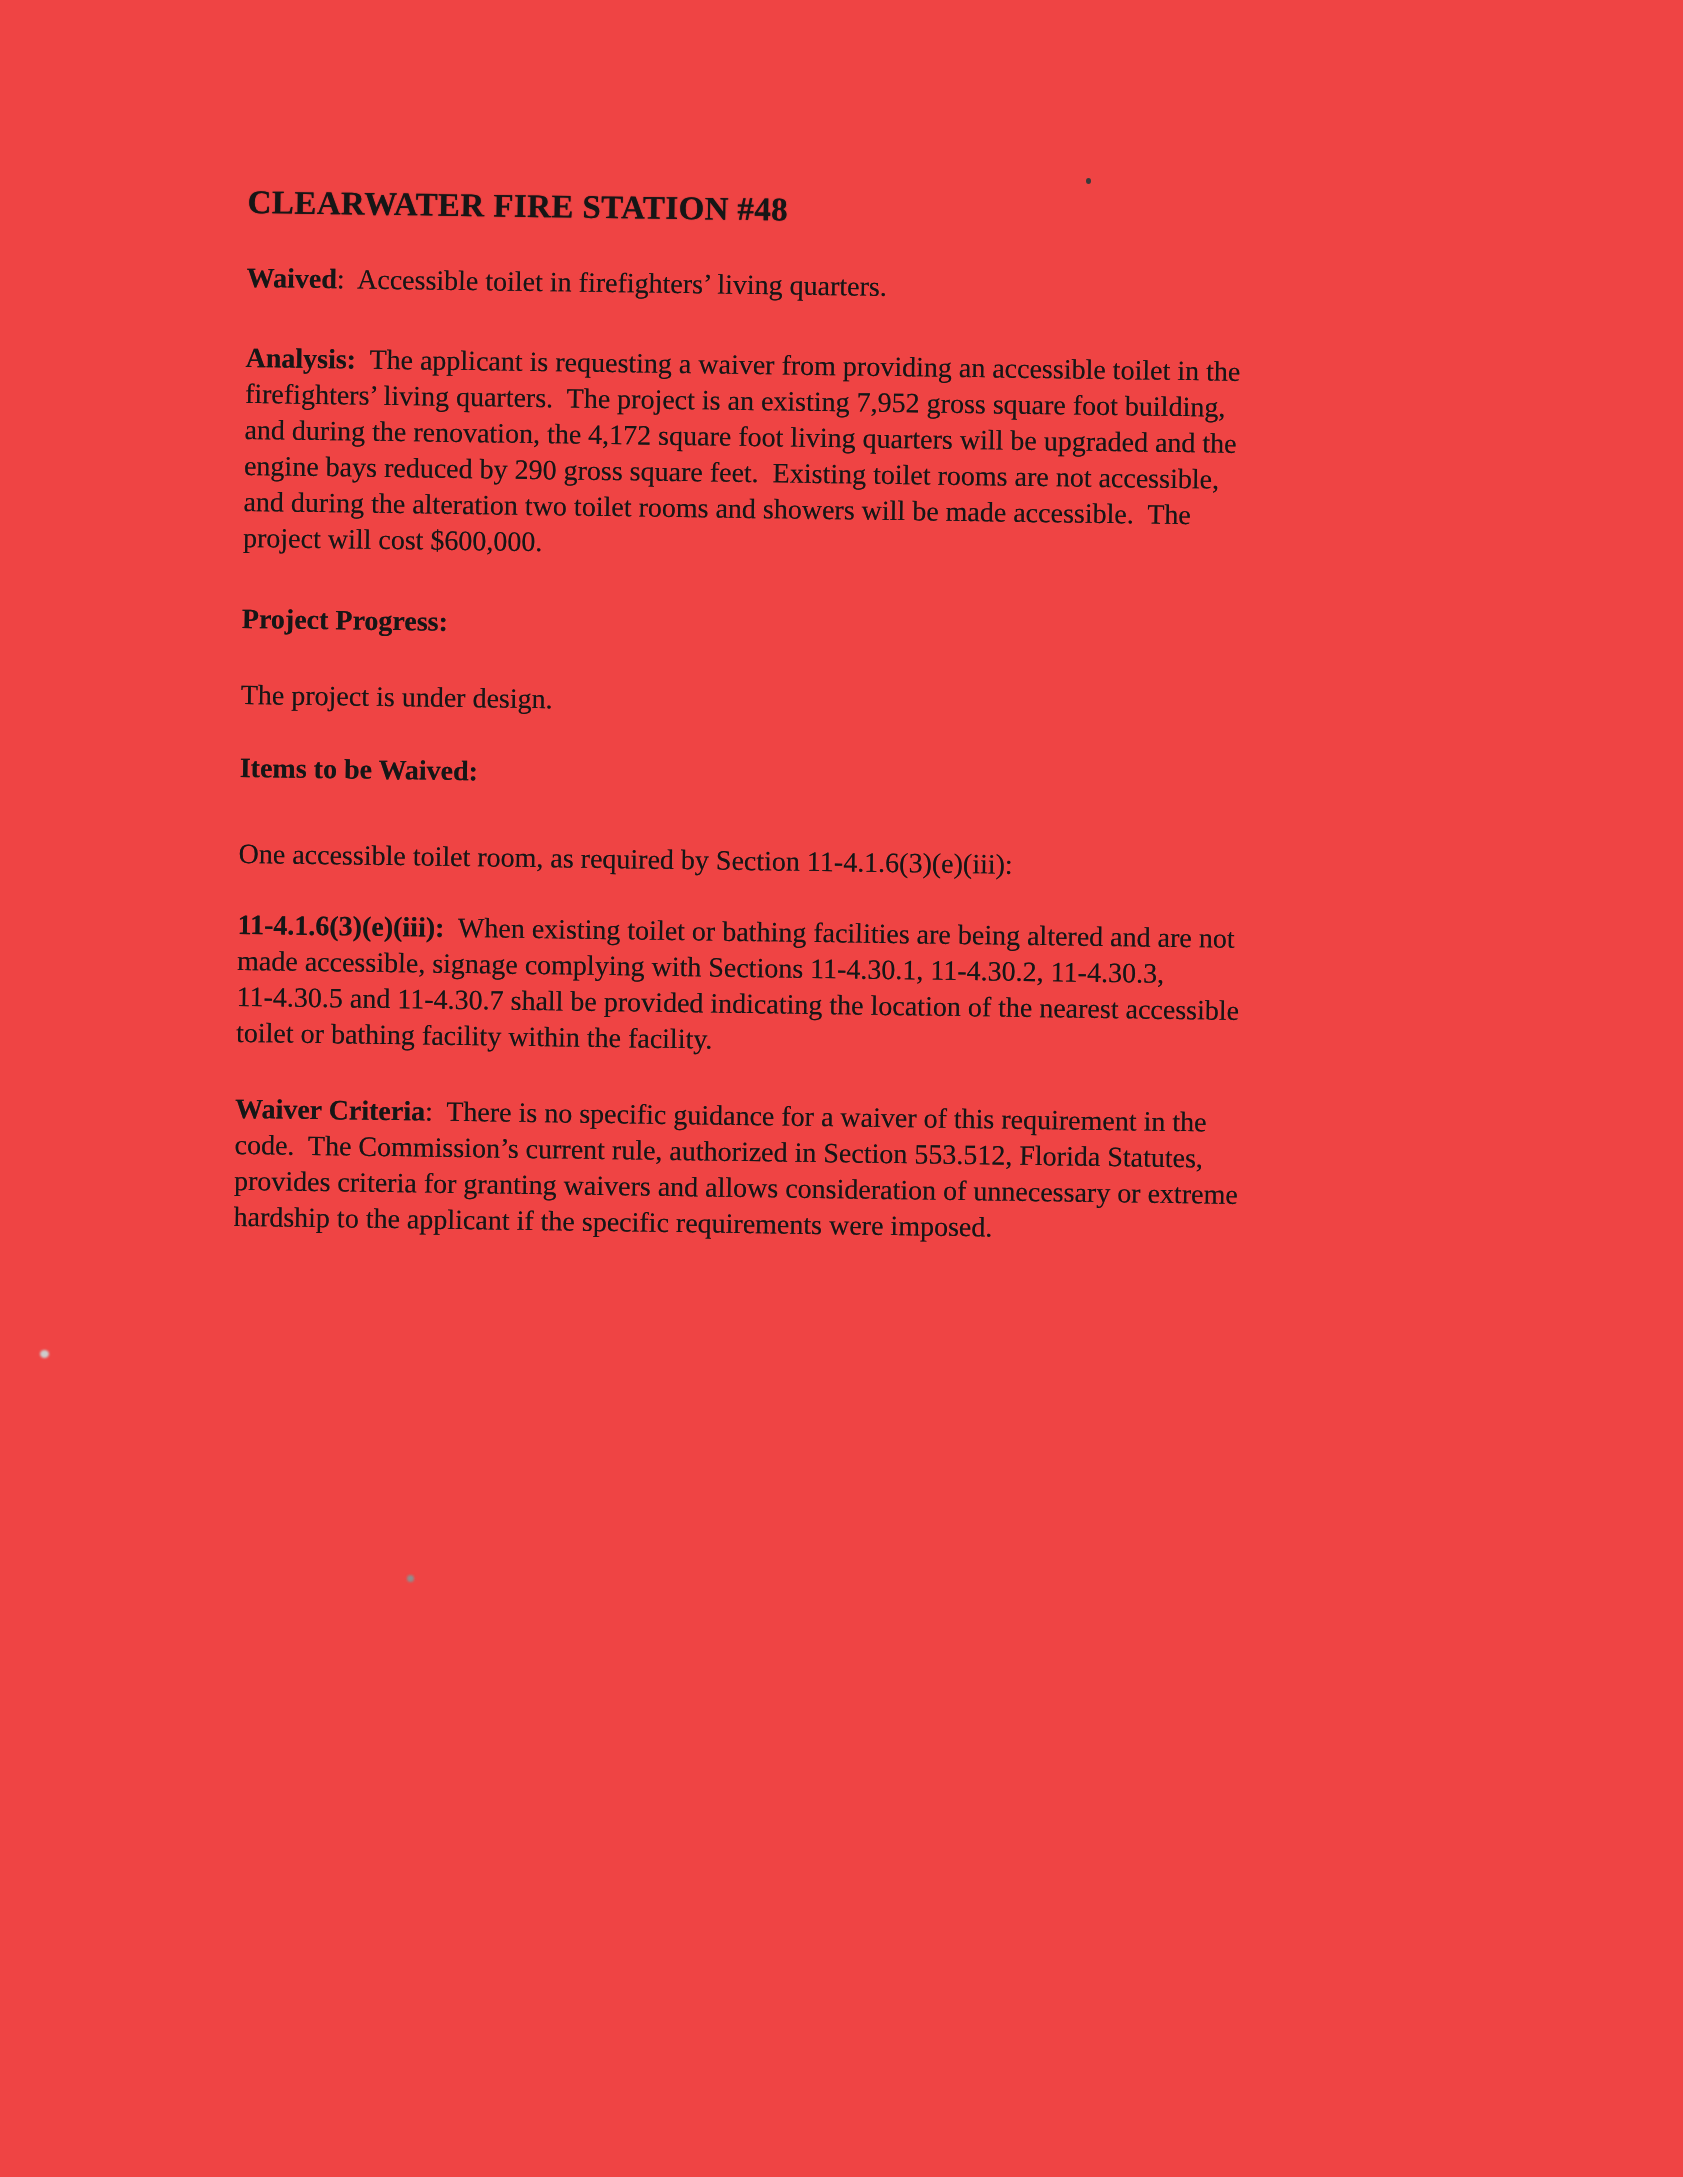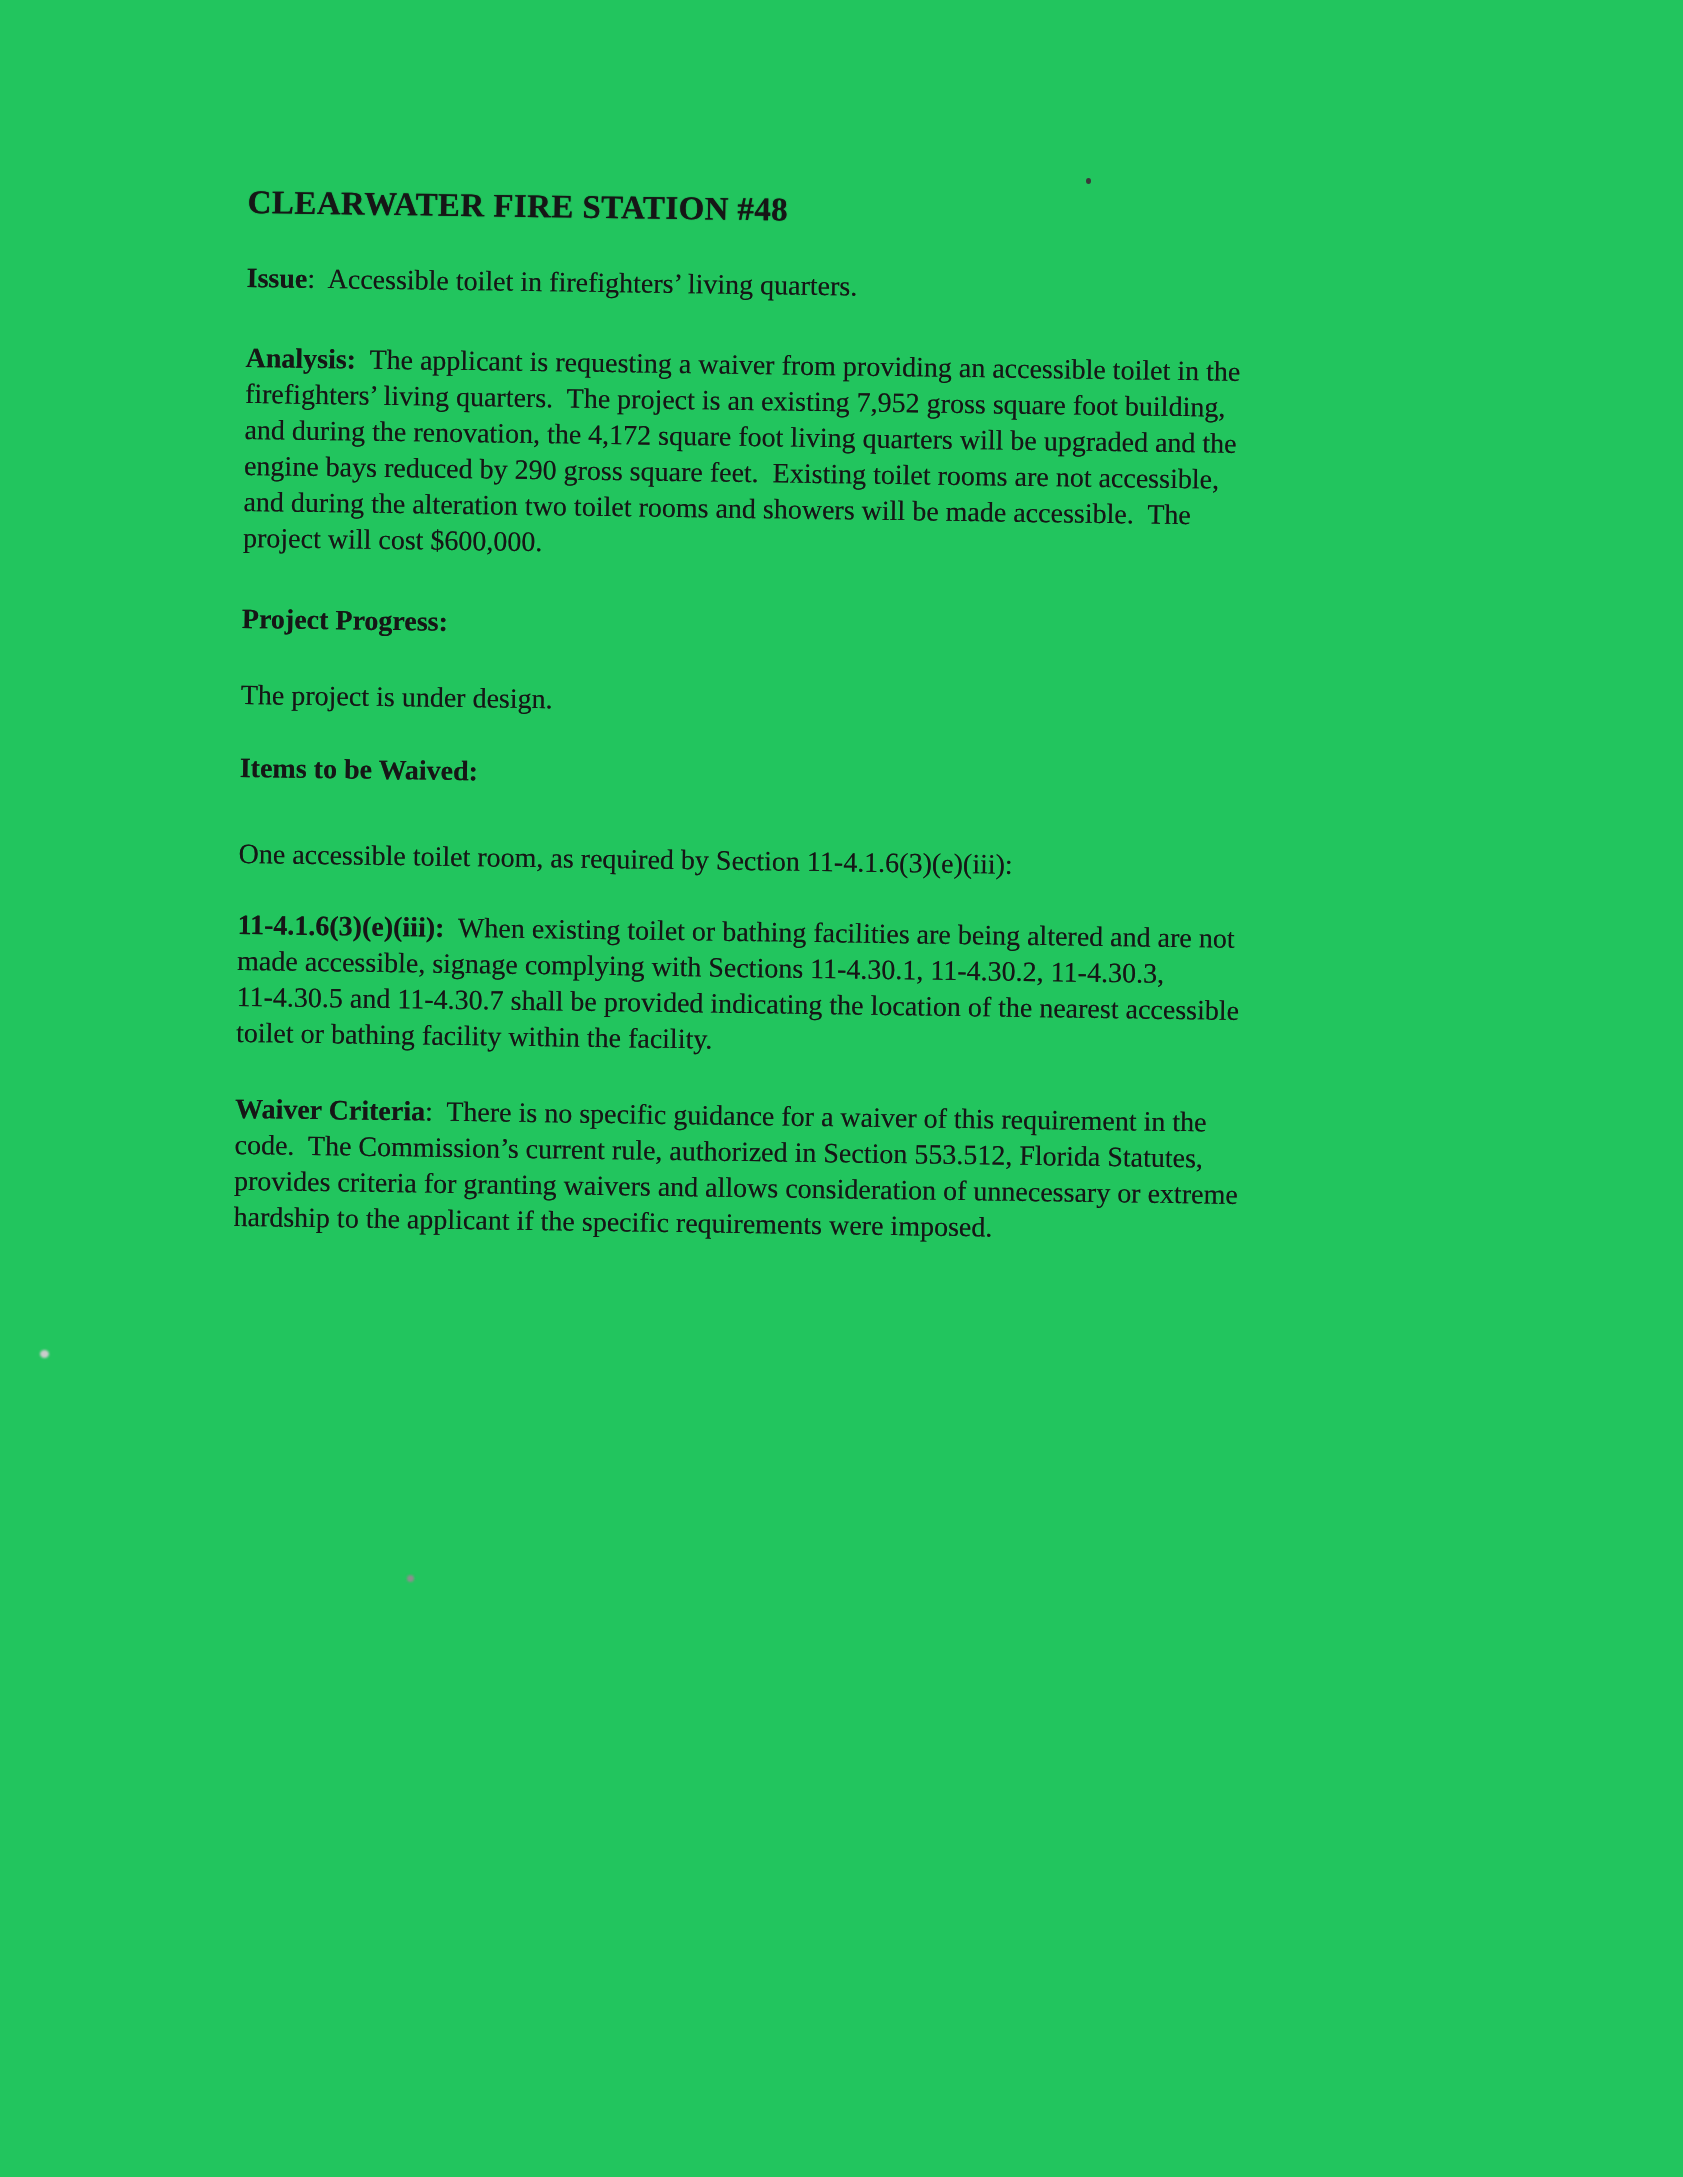--- a/index.html
+++ b/index.html
@@ -9,21 +9,21 @@
   }
   body {
     width: 1683px;
     height: 2177px;
     position: relative;
     overflow: hidden;
   }
   .page {
     position: absolute;
     inset: 0;
-    background: #22c55e;
+    background: #ef4444;
   }
   .content {
     position: absolute;
     left: 248px;
     top: 184px;
     width: 1267px;
     transform: rotate(0.8deg);
     transform-origin: 0 0;
     font-family: "Liberation Serif", "DejaVu Serif", serif;
     color: #161616;
@@ -77,21 +77,21 @@
 <div class="page">
 
   <div class="speck speck-1"></div>
   <div class="speck speck-2"></div>
   <div class="speck speck-3"></div>
 
   <div class="content">
 
     <div class="doc-title mb40">CLEARWATER FIRE STATION #48</div>
 
-    <div class="line mb44"><b>Issue</b><span>:  Accessible toilet in firefighters’ living quarters.</span></div>
+    <div class="line mb44"><b>Waived</b><span>:  Accessible toilet in firefighters’ living quarters.</span></div>
 
     <div class="mb45">
       <div class="line"><b>Analysis:</b><span>  The applicant is requesting a waiver from providing an accessible toilet in the</span></div>
       <div class="line">firefighters’ living quarters.  The project is an existing 7,952 gross square foot building,</div>
       <div class="line">and during the renovation, the 4,172 square foot living quarters will be upgraded and the</div>
       <div class="line">engine bays reduced by 290 gross square feet.  Existing toilet rooms are not accessible,</div>
       <div class="line">and during the alteration two toilet rooms and showers will be made accessible.  The</div>
       <div class="line">project will cost $600,000.</div>
     </div>
 

